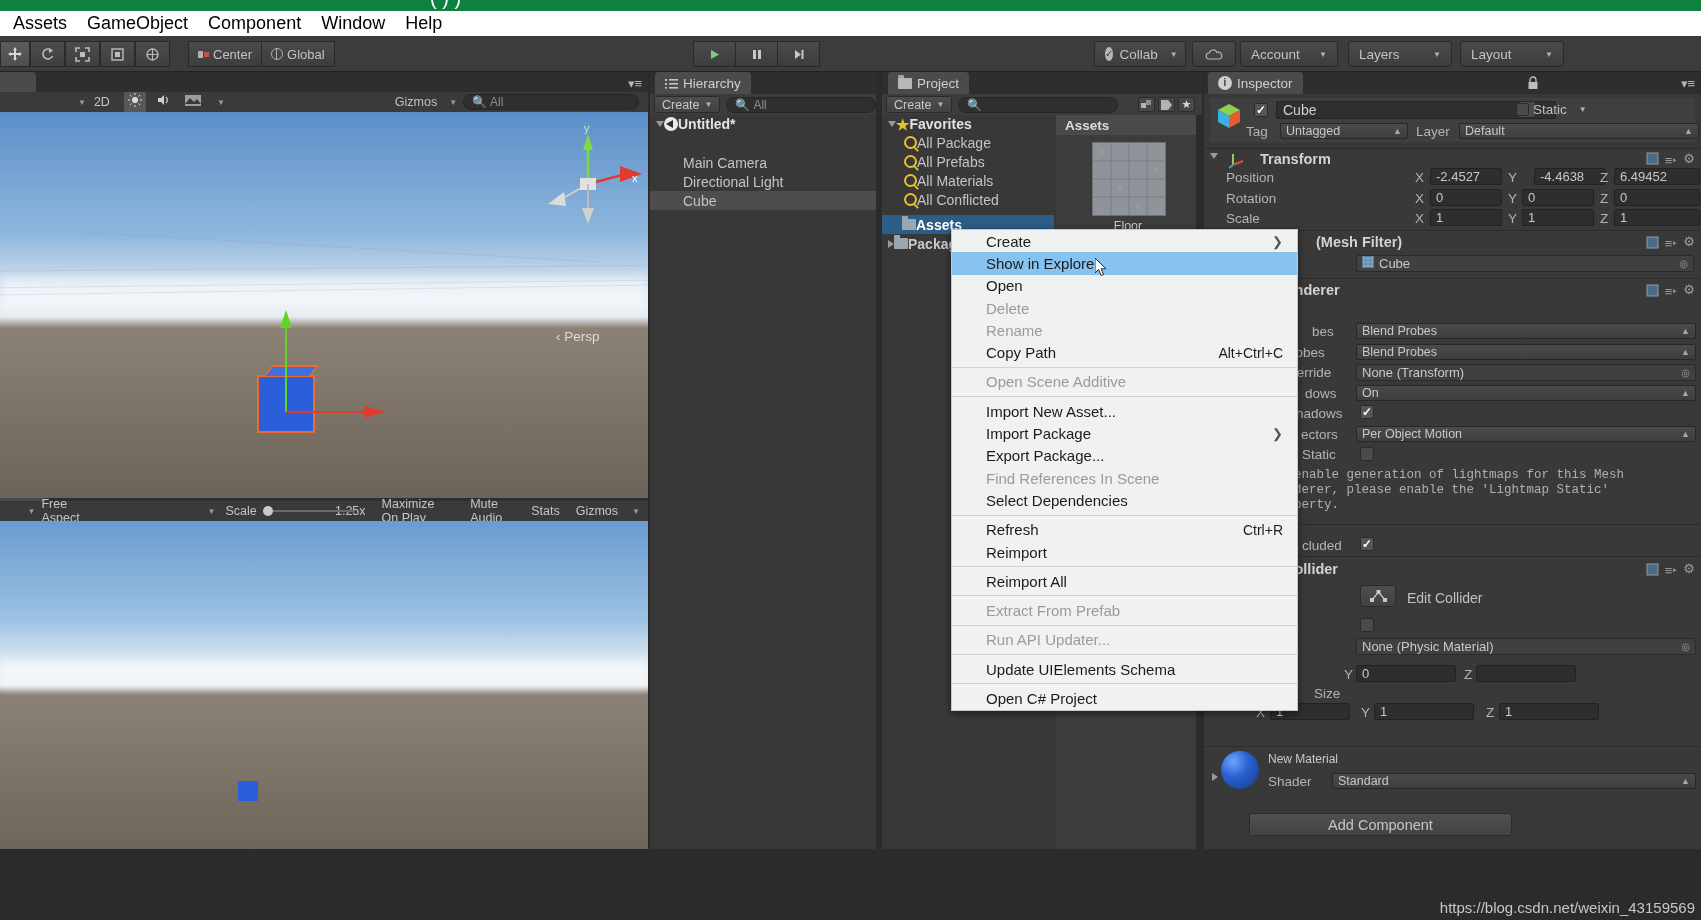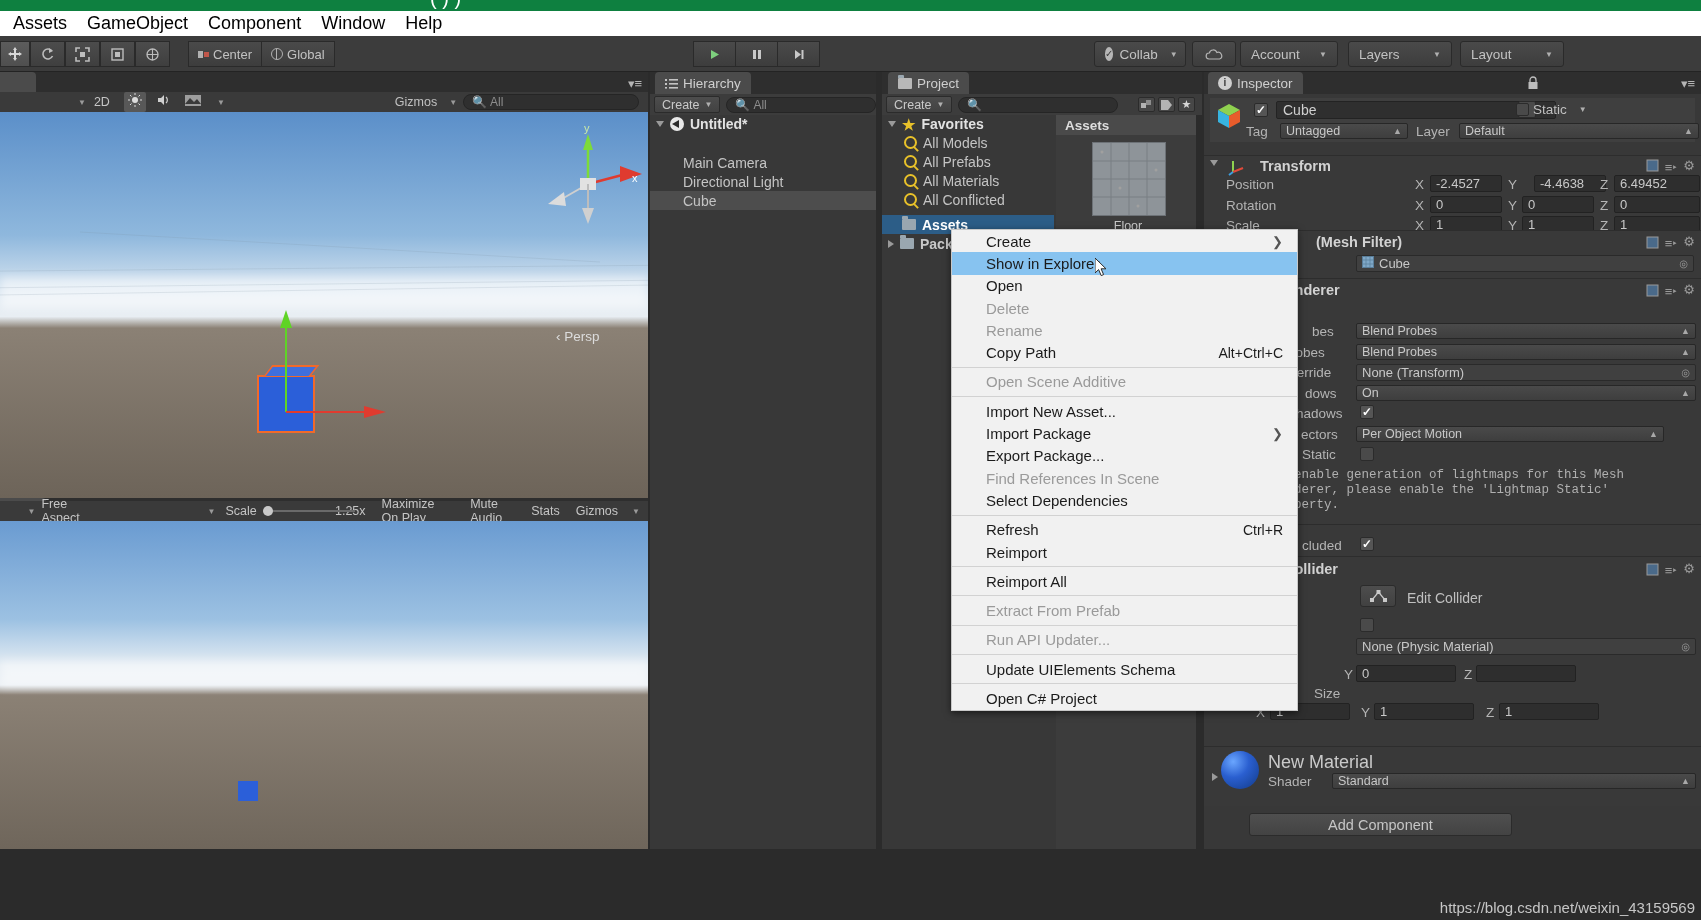--- a/index.html
+++ b/index.html
@@ -83,21 +83,21 @@
     height: 17px; padding: 0 7px; display: flex; align-items: center; gap: 5px;
     background: linear-gradient(#4d4d4d,#424242); border: 1px solid #2b2b2b;
     border-radius: 2px; color: #c9c9c9; font-size: 12.5px;
   }
   .searchbox {
     height: 16px; background: #2f2f2f; border: 1px solid #252525;
     border-radius: 8px; display: flex; align-items: center; gap: 3px;
     padding: 0 8px; color: #8d8d8d; font-size: 12px; flex: 1; min-width: 0;
   }
   .rowitem {
-    height: 19px; display: flex; align-items: center; gap: 6px;
+    height: 19px; display: flex; align-items: center; 
     color: #c4c4c4; font-size: 14px; white-space: nowrap; padding-left: 6px;
   }
   .rowitem.sel { background: #4d4d4d; }
   .rowitem.selblue { background: #2c5d87; color: #ffffff; font-weight: bold; }
   .tri { width: 0; height: 0; border-left: 6px solid #9a9a9a;
          border-top: 4px solid transparent; border-bottom: 4px solid transparent; }
   .tri.down { border-left: 4px solid transparent; border-right: 4px solid transparent;
               border-top: 6px solid #9a9a9a; border-bottom: none; }
   .folder {
     width: 14px; height: 11px; background: #9aa7b0; border-radius: 1px;
@@ -462,21 +462,21 @@
   </div>
 
   <div style="position:absolute;left:882px;top:115px;width:172px;height:734px;background:#383838;">
     <div class="rowitem" style="height:18px;color:#e2e2e2;font-weight:bold;">
       <span class="tri down"></span>
       <span class="star">★</span>
       <span>Favorites</span>
     </div>
     <div class="rowitem" style="padding-left:22px;">
       <span class="magnifier"></span>
-      <span>All Models</span>
+      <span>All Package</span>
     </div>
     <div class="rowitem" style="padding-left:22px;">
       <span class="magnifier"></span>
       <span>All Prefabs</span>
     </div>
     <div class="rowitem" style="padding-left:22px;">
       <span class="magnifier"></span>
       <span>All Materials</span>
     </div>
     <div class="rowitem" style="padding-left:22px;">
@@ -550,21 +550,21 @@
       <span>Untagged</span>
       <span style="margin-left:auto;font-size:9px;color:#a8a8a8;">▲<br></span>
     </div>
     <div style="position:absolute;left:206px;top:26px;color:#b4b4b4;font-size:13.5px;">Layer</div>
     <div class="dropfield" style="position:absolute;left:249px;top:25px;width:240px;">
       <span>Default</span>
       <span style="margin-left:auto;font-size:9px;color:#a8a8a8;">▲</span>
     </div>
   </div>
 
-  <div style="position:absolute;left:1204px;top:155px;width:497px;height:80px;background:#393939;border-top:1px solid #2d2d2d;">
+  <div style="position:absolute;left:1204px;top:148px;width:497px;height:80px;background:#393939;border-top:1px solid #2d2d2d;">
     <div style="position:absolute;left:6px;top:4px;" class="tri down"></div>
     <div style="position:absolute;left:23px;top:1px;">
       <svg width="20" height="20" viewBox="0 0 20 20">
           <path d="M6 15 V4" stroke="#8fd14f" stroke-width="2"></path>
           <path d="M6 15 L16 11" stroke="#e04a3a" stroke-width="2"></path>
           <path d="M6 15 L2 18" stroke="#3b9fe0" stroke-width="2"></path>
         </svg>
     </div>
     <div style="position:absolute;left:56px;top:2px;" class="insp-head">Transform</div>
     <div style="position:absolute;right:42px;top:2px;">
@@ -652,21 +652,21 @@
     <div style="position:absolute;left:101px;top:107px;" class="insp-label">dows</div>
     <div class="dropfield" style="position:absolute;left:152px;top:106px;width:340px;">
       <span>On</span>
       <span style="margin-left:auto;font-size:9px;color:#a8a8a8;">▲</span>
     </div>
 
     <div style="position:absolute;left:92px;top:127px;" class="insp-label">hadows</div>
     <div class="chk" style="position:absolute;left:156px;top:126px;">✓</div>
 
     <div style="position:absolute;left:97px;top:148px;" class="insp-label">ectors</div>
-    <div class="dropfield" style="position:absolute;left:152px;top:147px;width:308px;">
+    <div class="dropfield" style="position:absolute;left:152px;top:147px;width:340px;">
       <span>Per Object Motion</span>
       <span style="margin-left:auto;font-size:9px;color:#a8a8a8;">▲</span>
     </div>
 
     <div style="position:absolute;left:98px;top:168px;" class="insp-label">Static</div>
     <div class="chk off" style="position:absolute;left:156px;top:168px;"></div>
 
     <div style="position:absolute;left:90px;top:189px;width:400px;color:#b0b0b0;font-size:12.5px;line-height:15px;white-space:pre-line;font-family:'Liberation Mono',monospace;">enable generation of lightmaps for this Mesh
 derer, please enable the 'Lightmap Static'
 perty.</div>
@@ -712,21 +712,21 @@
     <div class="field" style="position:absolute;left:66px;top:146px;width:80px;">1</div>
     <div style="position:absolute;left:157px;top:148px;" class="insp-label">Y</div>
     <div class="field" style="position:absolute;left:170px;top:146px;width:100px;">1</div>
     <div style="position:absolute;left:282px;top:148px;" class="insp-label">Z</div>
     <div class="field" style="position:absolute;left:295px;top:146px;width:100px;">1</div>
   </div>
 
   <div style="position:absolute;left:1204px;top:746px;width:497px;height:60px;background:#393939;border-top:1px solid #2d2d2d;">
     <div style="position:absolute;left:8px;top:26px;" class="tri"></div>
     <div style="position:absolute;left:17px;top:4px;width:38px;height:38px;border-radius:50%;background:radial-gradient(circle at 32% 28%, #6aa6ff 0%, #2a5fd0 42%, #123a86 100%);"></div>
-    <div style="position:absolute;left:64px;top:5px;color:#c9c9c9;font-size:18px;">New Material</div>
+    <div style="position:absolute;left:64px;top:5px;color:#c9c9c9;font-size:12px;">New Material</div>
     <div style="position:absolute;left:64px;top:27px;" class="insp-label">Shader</div>
     <div class="dropfield" style="position:absolute;left:128px;top:26px;width:364px;">
       <span>Standard</span>
       <span style="margin-left:auto;font-size:9px;color:#a8a8a8;">▲</span>
     </div>
   </div>
 
   <div style="position:absolute;left:1249px;top:813px;width:263px;height:23px;background:linear-gradient(#4f4f4f,#434343);border:1px solid #2b2b2b;border-radius:3px;display:flex;align-items:center;justify-content:center;color:#c6c6c6;font-size:14.5px;">Add Component</div>
 
   <div class="ctxmenu" style="left:951px;top:229px;width:347px;">

